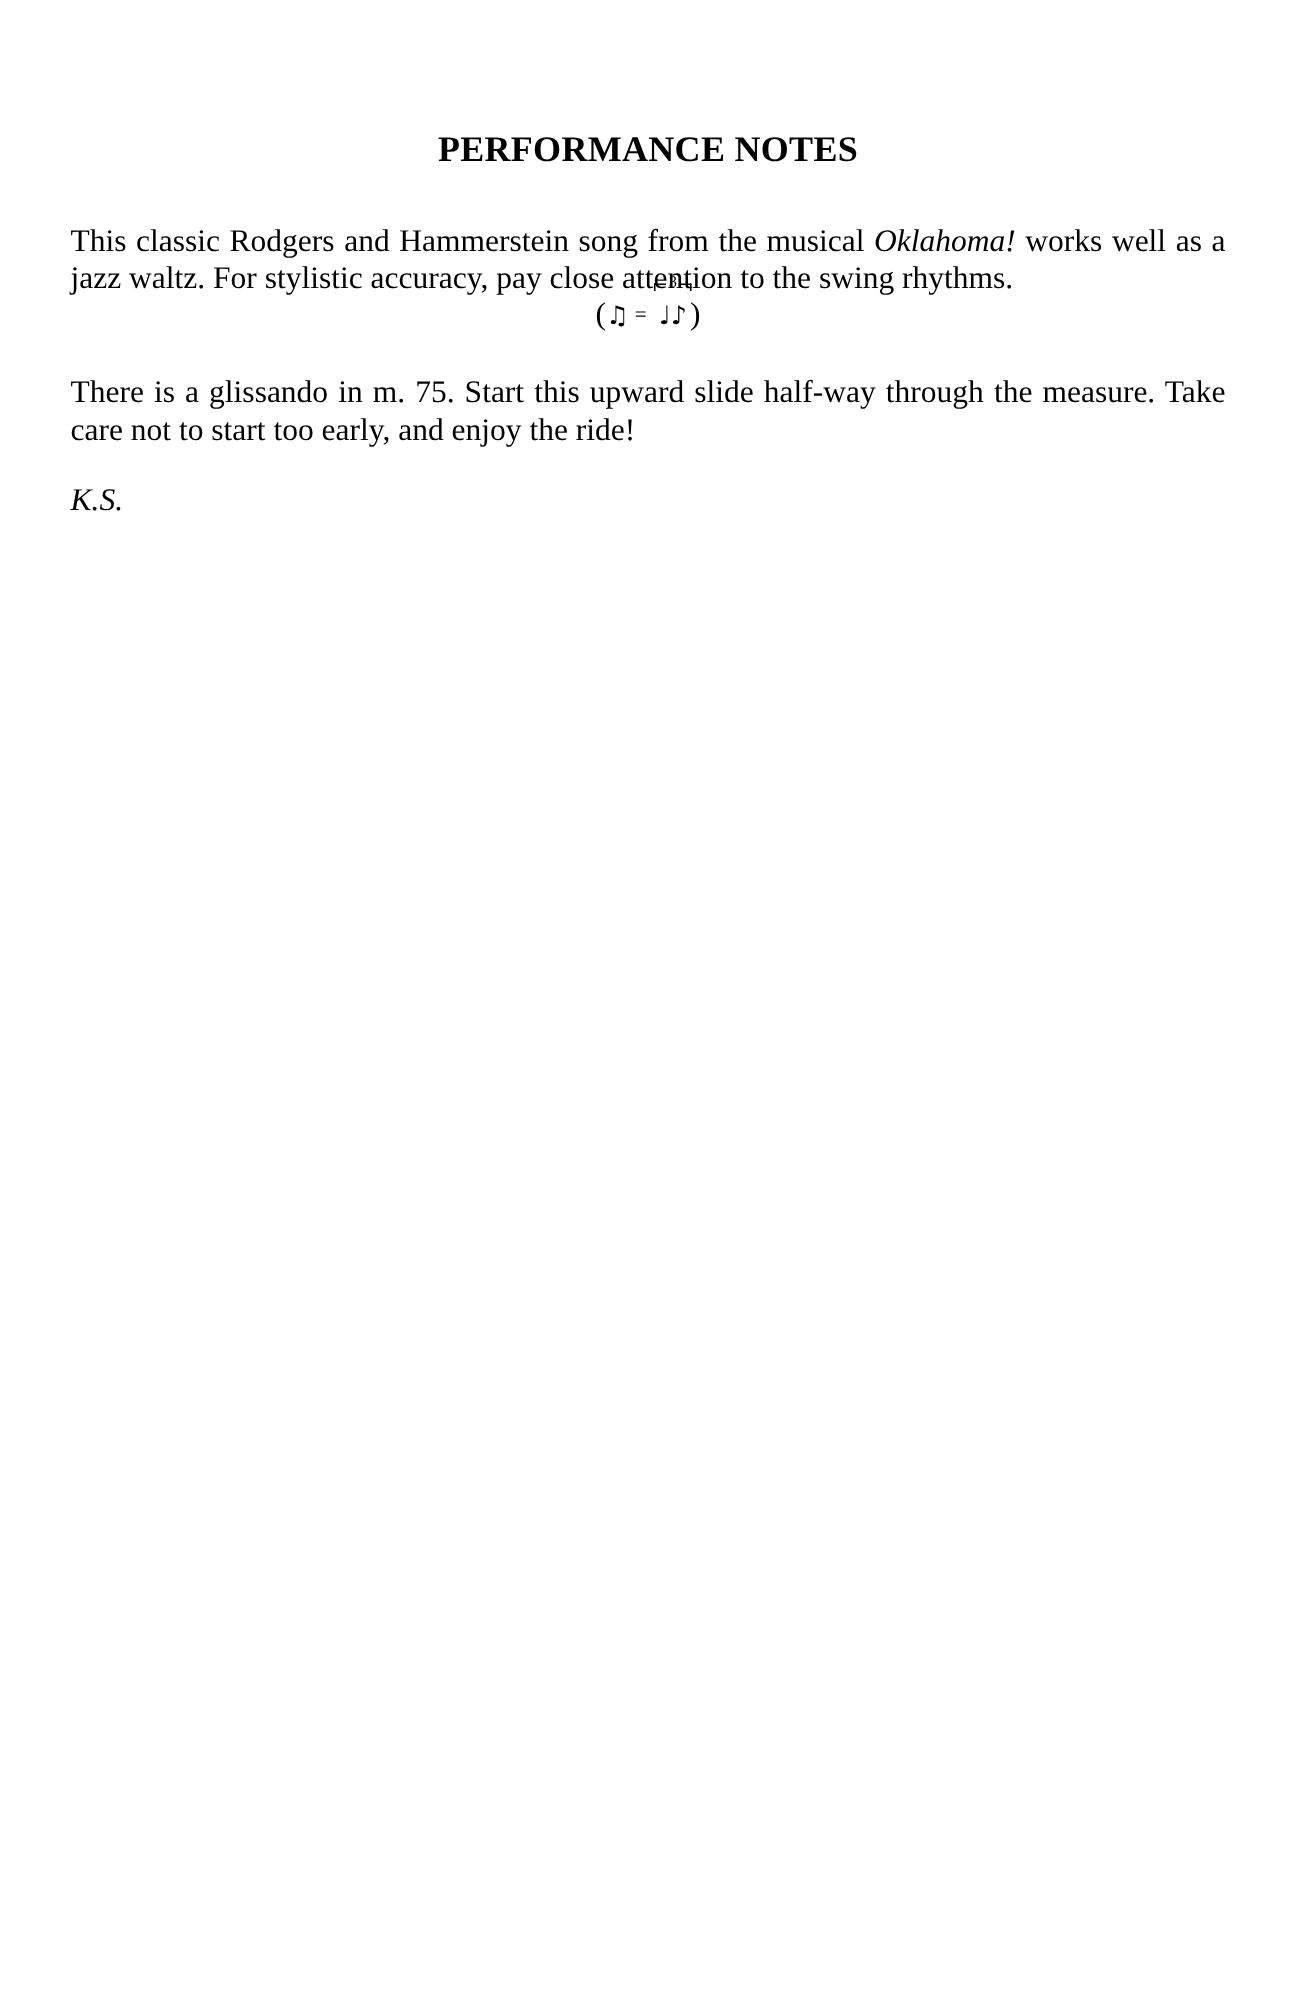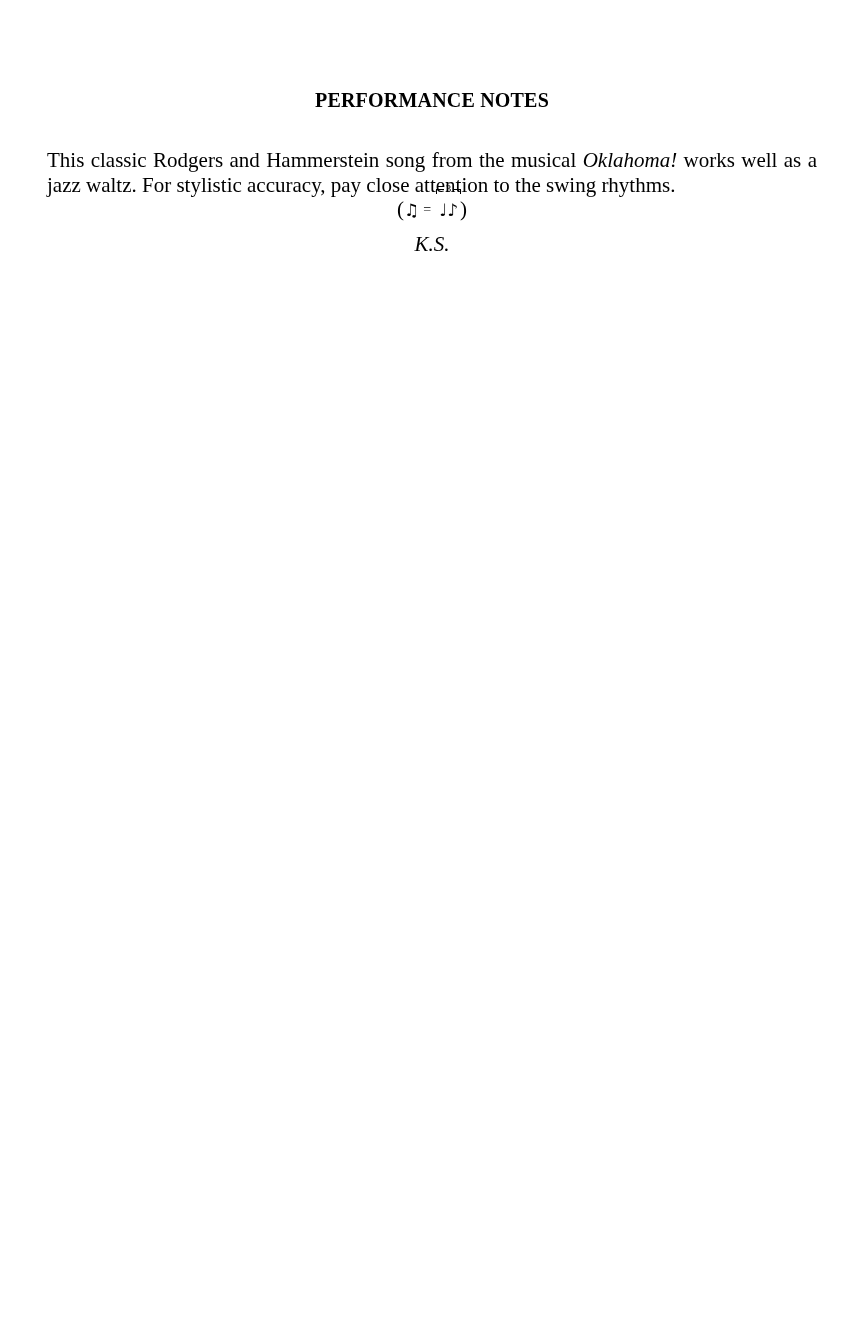--- a/index.html
+++ b/index.html
@@ -11,34 +11,34 @@
     padding: 0 47px;
     background: #ffffff;
     color: #000000;
     font-family: "Liberation Serif", "DejaVu Serif", serif;
     font-size: 21px;
     line-height: 25px;
     overflow: hidden;
   }
   .title {
     margin: 86px 0 0 0;
-    font-size: 20px;
+    font-size: 24px;
     line-height: 28px;
     font-weight: 700;
     text-align: center;
     letter-spacing: 0.2px;
   }
   .para { margin: 25px 0 0 0; }
   .justify { text-align: justify; text-justify: inter-word; }
   .para-intro   { margin-top: 34px; }
   .para-joy     { margin-top: 2px; }
   .para-gliss   { margin-top: 25px; }
   .para-smears  { margin-top: 25px; }
   .para-closing { margin-top: 25px; }
-  .signature    { margin-top: 8px; font-style: italic; text-align: center; }
+  .signature    { margin-top: 22px; font-style: italic; }
   .musical-title { font-style: italic; }
 
   
   .notation-row {
     margin-top: -4px;
     height: 30px;
     line-height: 30px;
     text-align: center;
     white-space: nowrap;
   }
@@ -91,18 +91,19 @@
 
   <div class="notation-row">
     <span class="paren">(</span><span class="note">♫</span><span class="eq">=</span><span class="triplet"><span class="tbracket">
           <span class="tline tline-left"></span>
           <span class="tnum">3</span>
           <span class="tline tline-right"></span>
         </span><span class="note">♩</span><span class="note">♪</span></span><span class="paren">)</span>
   </div>
 
 
+  <p class="para justify para-gliss">There is a glissando in m. 75. Start this upward slide half-way through the measure. Take care not to start too early, and enjoy the ride!</p>
 
 
 
   <p class="para signature">K.S.</p>
 
 </div>
 
 </body></html>

